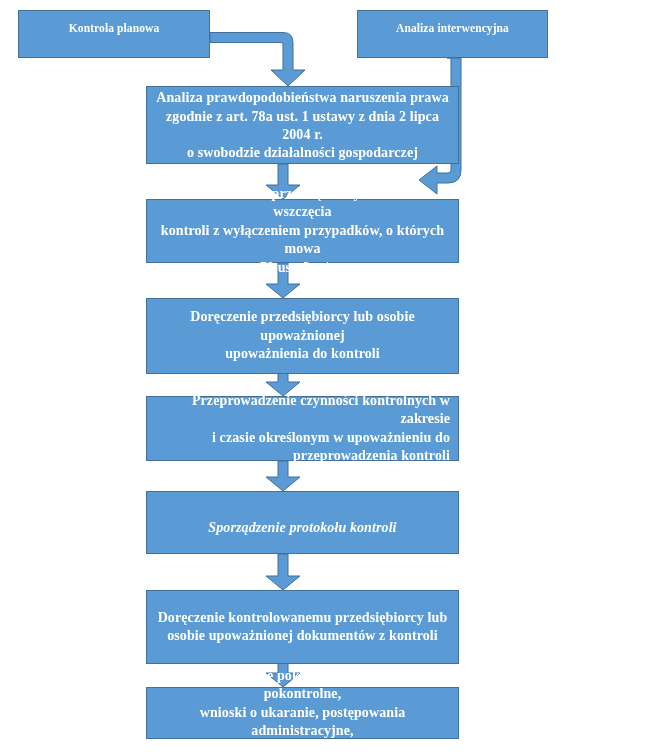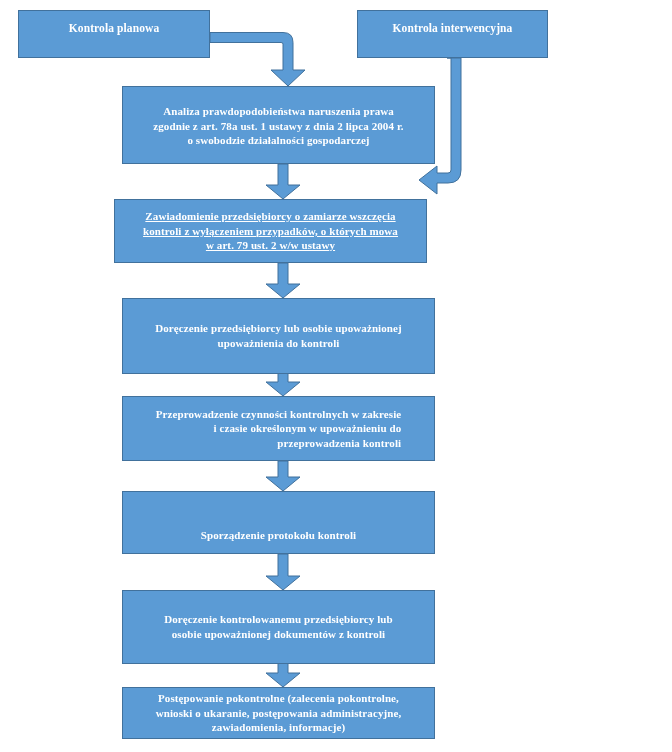--- a/index.html
+++ b/index.html
@@ -49,35 +49,36 @@
   .node.start {
     font-size: 11.5px;
   }
   .node.start .txt {
     position: relative;
     top: -5px;
   }
 
   
   .node.process {
-    font-size: 11px;
+    font-size: 14px;
+    margin-left: 24px;
   }
   .node-1 { left: 18px;  top: 10px;  width: 192px; height: 48px; }
   .node-2 { left: 357px; top: 10px;  width: 191px; height: 48px; }
 
   .node-3 { left: 122px; top: 86px;  width: 313px; height: 78px; }
-  .node-4 { left: 114px; top: 199px; width: 313px; height: 64px; text-decoration: underline; }
+  .node-4 { left: 122px; top: 199px; width: 313px; height: 64px; }
   .node-5 { left: 122px; top: 298px; width: 313px; height: 76px; }
   .node-6 { left: 122px; top: 396px; width: 313px; height: 65px; text-align: right; }
   .node-7 { left: 122px; top: 491px; width: 313px; height: 63px; }
   .node-8 { left: 122px; top: 590px; width: 313px; height: 74px; }
   .node-9 { left: 122px; top: 687px; width: 313px; height: 52px; }
 
   .node-3 .txt { position: relative; top: 1px; }
-  .node-7 .txt { position: relative; top: 13px; }
+  .node-7 .txt { position: relative; top: 6px; font-style: italic; }
 
   svg.connectors {
     position: absolute;
     left: 0;
     top: 0;
     width: 672px;
     height: 752px;
     overflow: visible;
     pointer-events: none;
   }
@@ -111,21 +112,21 @@
     <polygon points="278,554 288,554 288,576 300,576 283,590 266,576 278,576"></polygon>
 
     <polygon points="278,651 288,651 288,673 300,673 283,687 266,673 278,673"></polygon>
   </svg>
 
   <div class="node start node-1">
     <span class="txt">Kontrola planowa</span>
   </div>
 
   <div class="node start node-2">
-    <span class="txt">Kontrola interwencyjna</span>
+    <span class="txt">Analiza interwencyjna</span>
   </div>
 
   <div class="node process node-3">
     <span class="txt">Analiza prawdopodobieństwa naruszenia prawa
 zgodnie z art. 78a ust. 1 ustawy z dnia 2 lipca 2004 r.
 o swobodzie działalności gospodarczej</span>
   </div>
 
   <div class="node process node-4">
     <span class="txt">Zawiadomienie przedsiębiorcy o zamiarze wszczęcia

